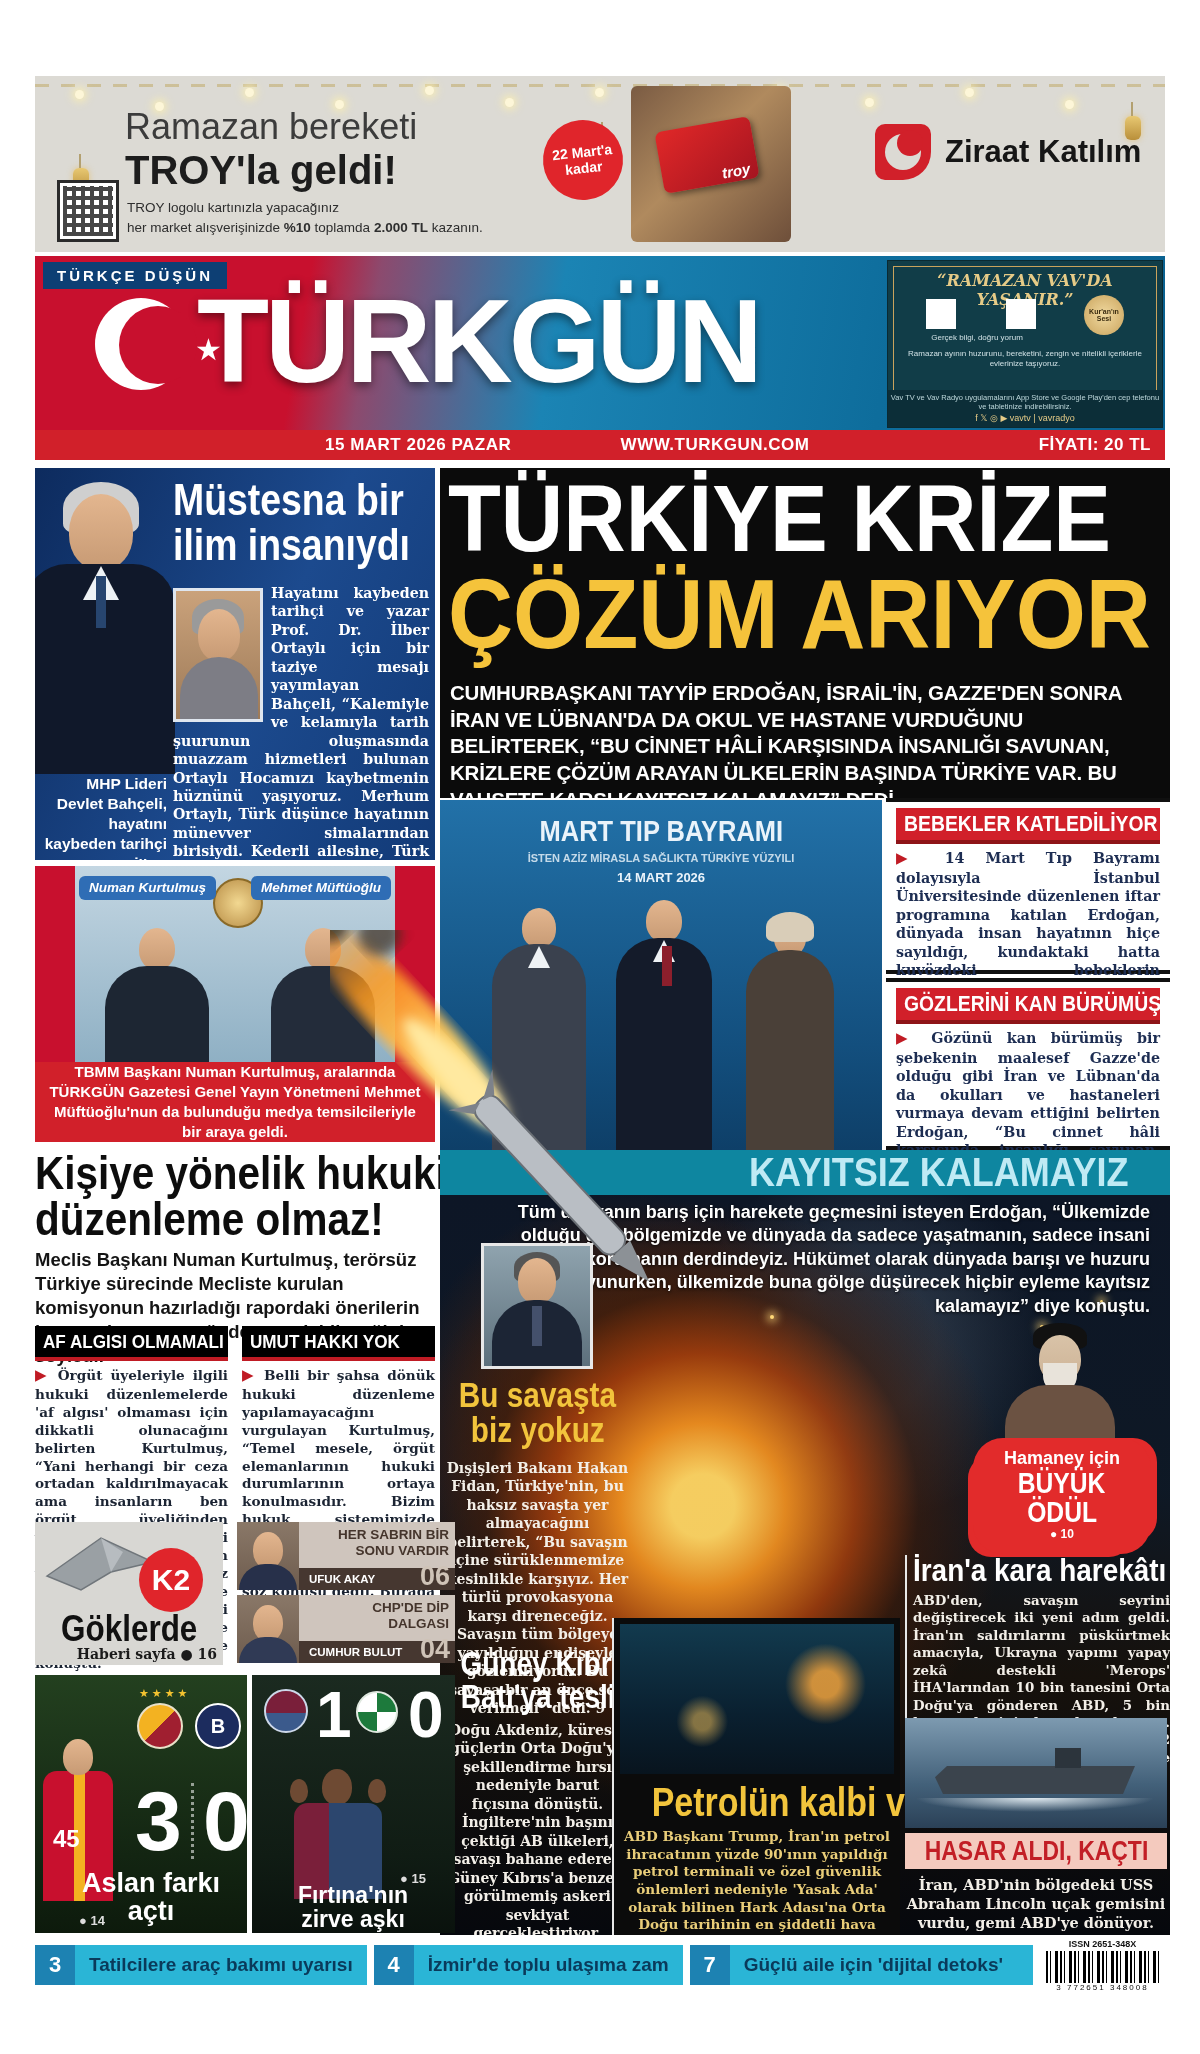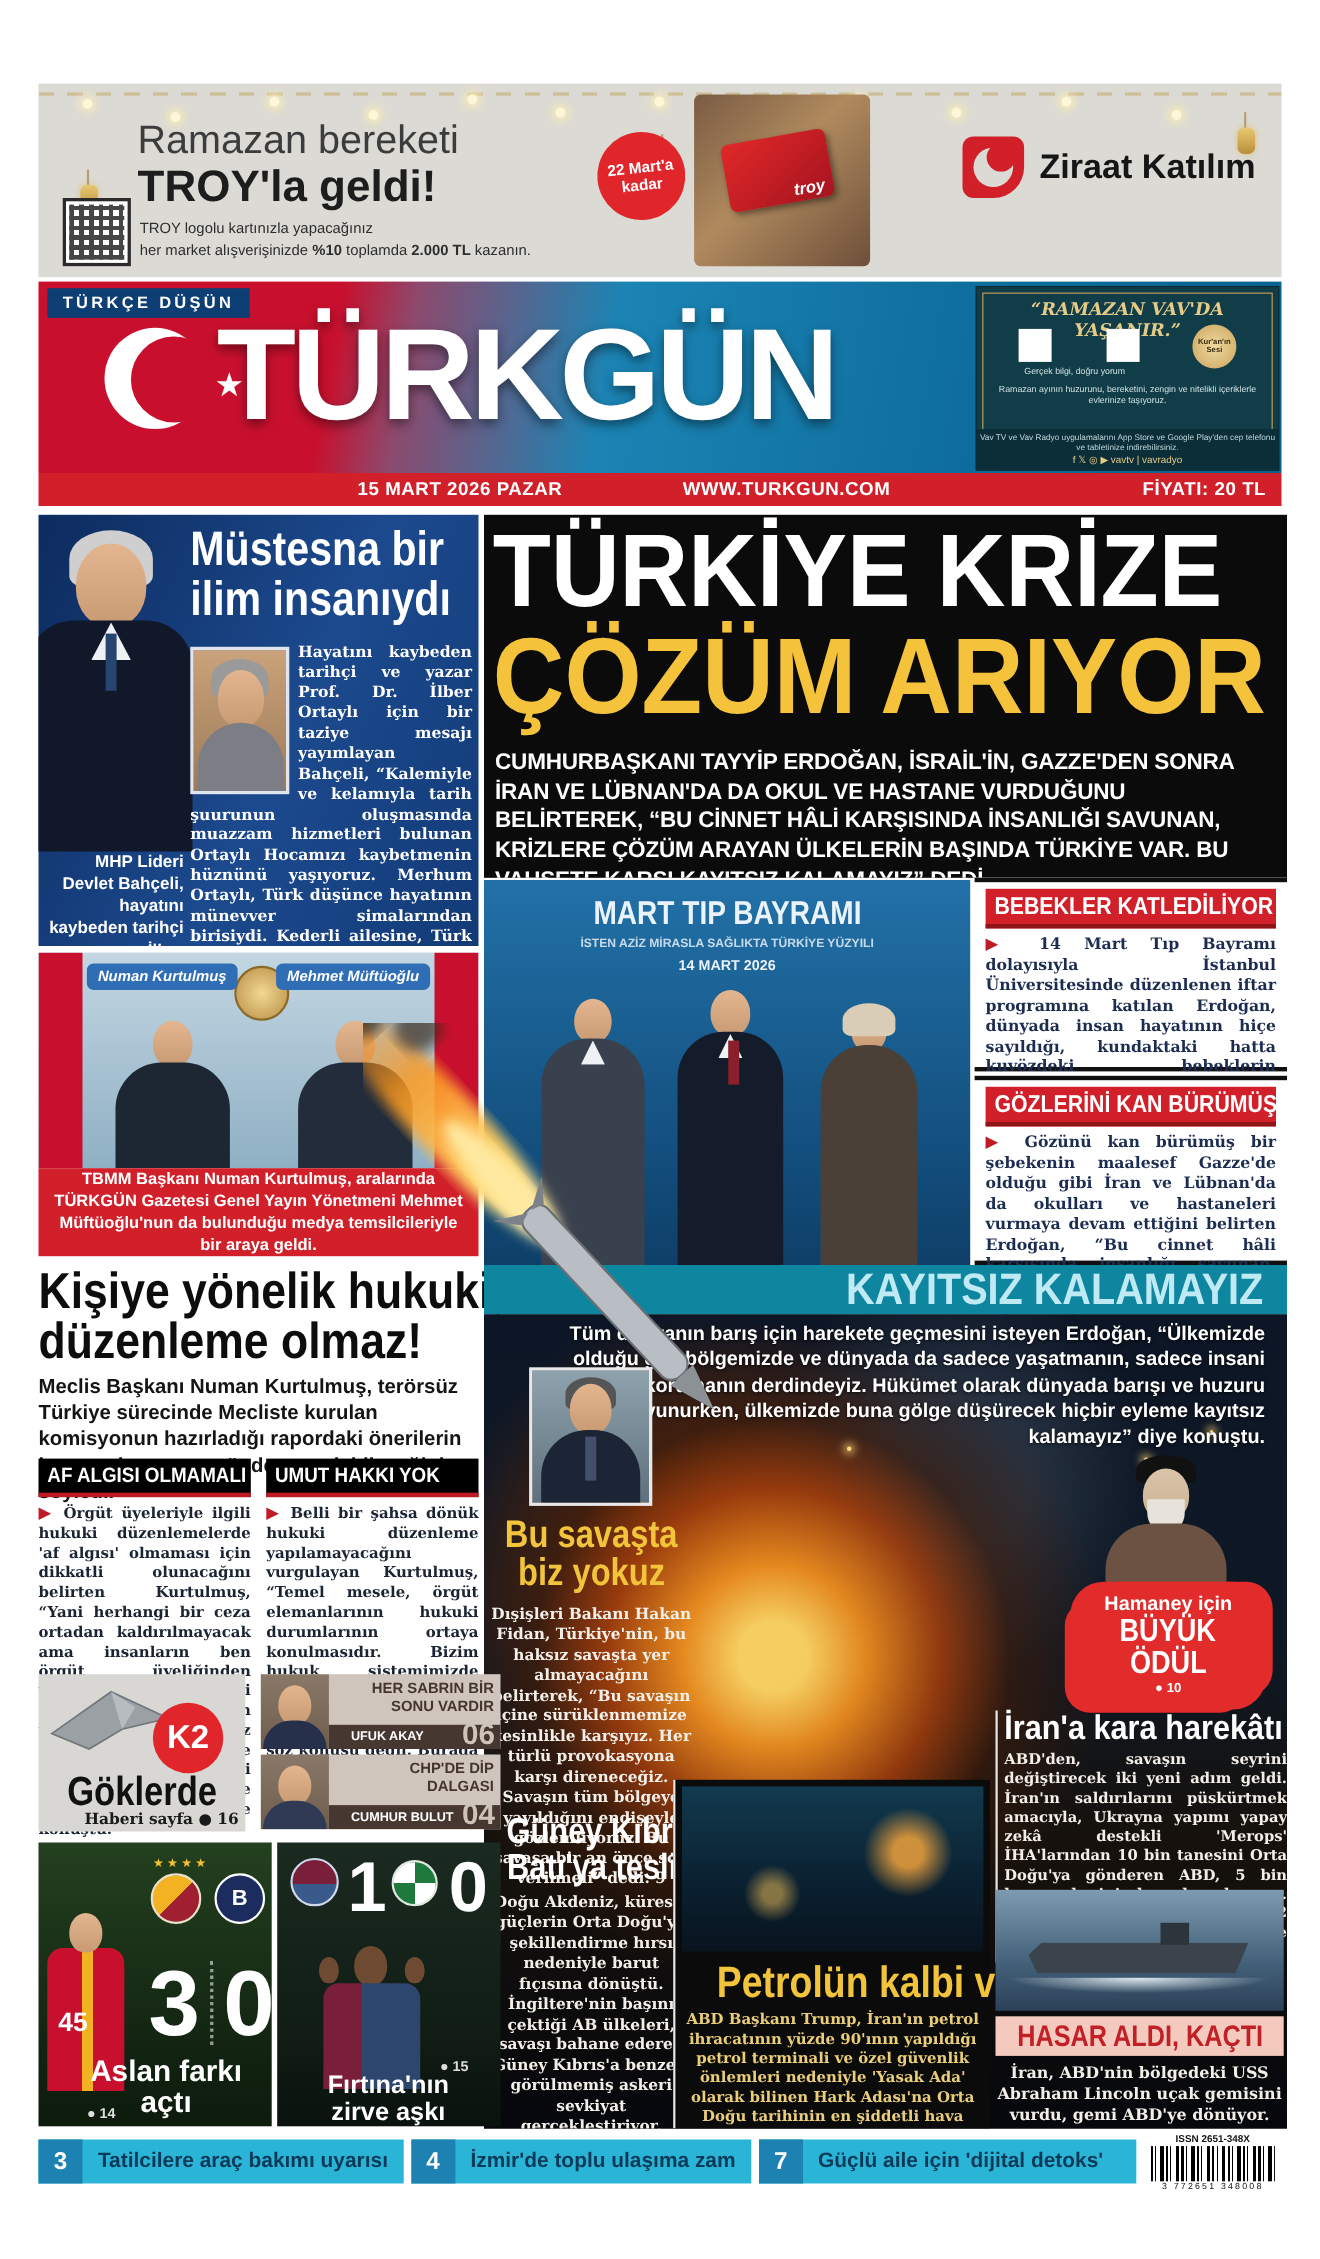--- a/index.html
+++ b/index.html
@@ -72,21 +72,21 @@
   #mh2{color:#f5c33b;font-weight:900;font-size:98px;line-height:.95;}
   #mstand{color:#fff;font-weight:800;font-size:20.5px;line-height:1.3;letter-spacing:-.2px;}
   #stage{left:440px;top:800px;width:442px;height:350px;background:linear-gradient(#2271a8,#134f7e 70%,#0e3f68);overflow:hidden;}
   #stage .b1{color:#eaf3fa;font-weight:800;font-size:30px;text-align:center;}
   #stage .b2{color:#d7e7f2;font-weight:700;font-size:11px;text-align:center;opacity:.9;}
   #stage .b3{color:#eaf3fa;font-weight:800;font-size:13px;text-align:center;}
   .newsbox{left:886px;width:284px;background:#fff;border-top:4px solid #101010;border-bottom:4px solid #101010;box-sizing:border-box;padding:6px 10px 4px;}
   .newshead{background:#d1202a;border-bottom:4px solid #8e1418;color:#fff;font-weight:800;font-size:22px;padding:3px 8px;}
   .newsbody{font-size:14.3px;line-height:1.3;color:#1d2d52;font-weight:700;text-align:justify;}
   #band{left:440px;top:1150px;width:730px;height:45px;background:#0e86a0;overflow:hidden;}
-  #bandtitle{color:#bfeaf4;font-weight:900;font-size:40px;line-height:45px;text-align:right;padding-right:0;}
+  #bandtitle{color:#bfeaf4;font-weight:900;font-size:40px;line-height:45px;text-align:right;padding-right:20px;}
   #night{left:440px;top:1195px;width:730px;height:740px;overflow:hidden;background:
      radial-gradient(circle at 36% 42%, rgba(255,214,100,.95) 0 5%, rgba(242,145,32,.92) 13%, rgba(165,62,12,.85) 24%, rgba(66,28,9,.6) 34%, rgba(20,12,8,0) 48%),
      radial-gradient(circle at 26% 30%, rgba(80,38,14,.9) 0 10%, rgba(80,38,14,0) 30%),
      radial-gradient(circle at 58% 20%, rgba(150,170,190,.18) 0 10%, transparent 25%),
      linear-gradient(180deg,#0d1626 0%,#12203188 40%,#16110c 65%,#06080d 100%),#0a1018;}
   .glow{position:absolute;border-radius:50%;background:#ffd978;box-shadow:0 0 8px 3px rgba(255,215,120,.8);}
   #quote{color:#fff;font-weight:700;font-size:18px;line-height:1.3;text-align:right;text-shadow:0 1px 3px rgba(0,0,0,.8);}
   .photoframe{border:3px solid #e8e8e8;box-sizing:border-box;background:linear-gradient(#8fa3ae,#5d707c);overflow:hidden;position:absolute;}
   .ylhead{color:#f2c43c;font-weight:900;line-height:1.0;text-align:center;}
   .whhead{color:#fff;font-weight:900;line-height:1.0;text-align:center;}
@@ -101,21 +101,21 @@
      box-shadow:12px -6px 0 -6px #e22b2b, -12px 10px 0 -7px #e22b2b;}
   #iranart .ibody{color:#f3efe8;font-weight:700;font-size:13.4px;line-height:1.3;text-align:justify;}
   #ship{position:absolute;left:465px;top:523px;width:262px;height:110px;background:linear-gradient(#7d9ab0,#43617a 60%,#2b4157);overflow:hidden;}
   #hasar{position:absolute;left:465px;top:638px;width:262px;height:36px;background:#f4cabe;color:#c21f26;display:flex;align-items:center;justify-content:center;}
   
   #k2{left:35px;top:1522px;width:188px;height:143px;background:#d8d7d3;overflow:hidden;}
   #k2c{position:absolute;left:104px;top:26px;width:64px;height:64px;border-radius:50%;background:#e0252b;color:#fff;font-weight:900;font-size:30px;display:flex;align-items:center;justify-content:center;}
   .colcard{position:absolute;left:237px;width:218px;height:68px;background:#cfc5bd;overflow:hidden;}
   .colphoto{position:absolute;left:0;top:0;width:62px;height:68px;background:linear-gradient(#8a7868,#6e5c4e);}
   .coltitle{position:absolute;right:6px;top:5px;width:118px;text-align:right;color:#45352c;font-weight:800;font-size:13.5px;line-height:1.15;}
-  .colbar{position:absolute;left:62px;right:0;bottom:0;height:22px;background:#463730;color:#fff;font-weight:800;font-size:11.5px;line-height:22px;padding-left:20px;}
+  .colbar{position:absolute;left:62px;right:0;bottom:0;height:22px;background:#463730;color:#fff;font-weight:800;font-size:11.5px;line-height:22px;padding-left:10px;}
   .colnum{position:absolute;right:5px;bottom:-2px;font-size:27px;font-weight:900;color:#cfc3b7;}
   
   #sp1{left:35px;top:1675px;width:212px;height:258px;background:linear-gradient(#23401f,#132512 70%,#0d1a0c);overflow:hidden;}
   #sp2{left:252px;top:1675px;width:203px;height:258px;background:linear-gradient(#1b2a20,#101c14 70%,#0a120d);overflow:hidden;}
   .score{color:#fff;font-weight:900;font-size:84px;line-height:1;}
   .crest{position:absolute;border-radius:50%;box-sizing:border-box;}
   .spcap{color:#fff;font-weight:900;text-align:center;line-height:1.05;}
   .jersey{position:absolute;border-radius:14px 14px 0 0;}
   
   #strip{left:35px;top:1945px;width:998px;height:40px;display:flex;gap:7px;}

